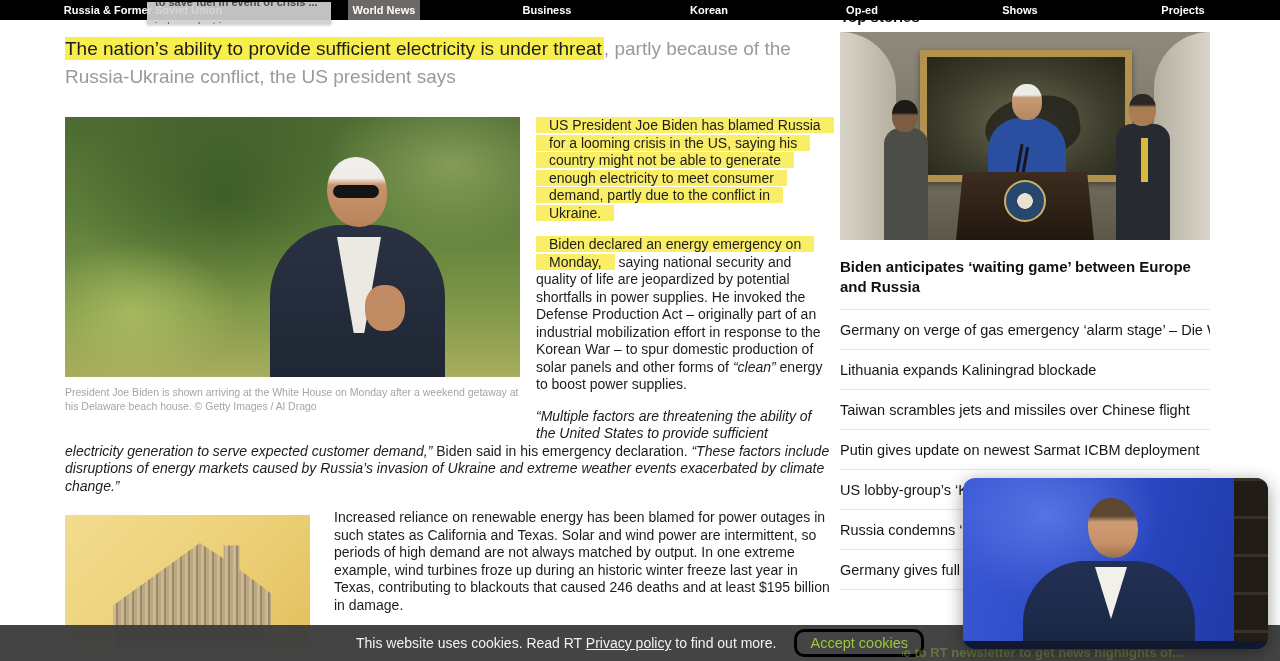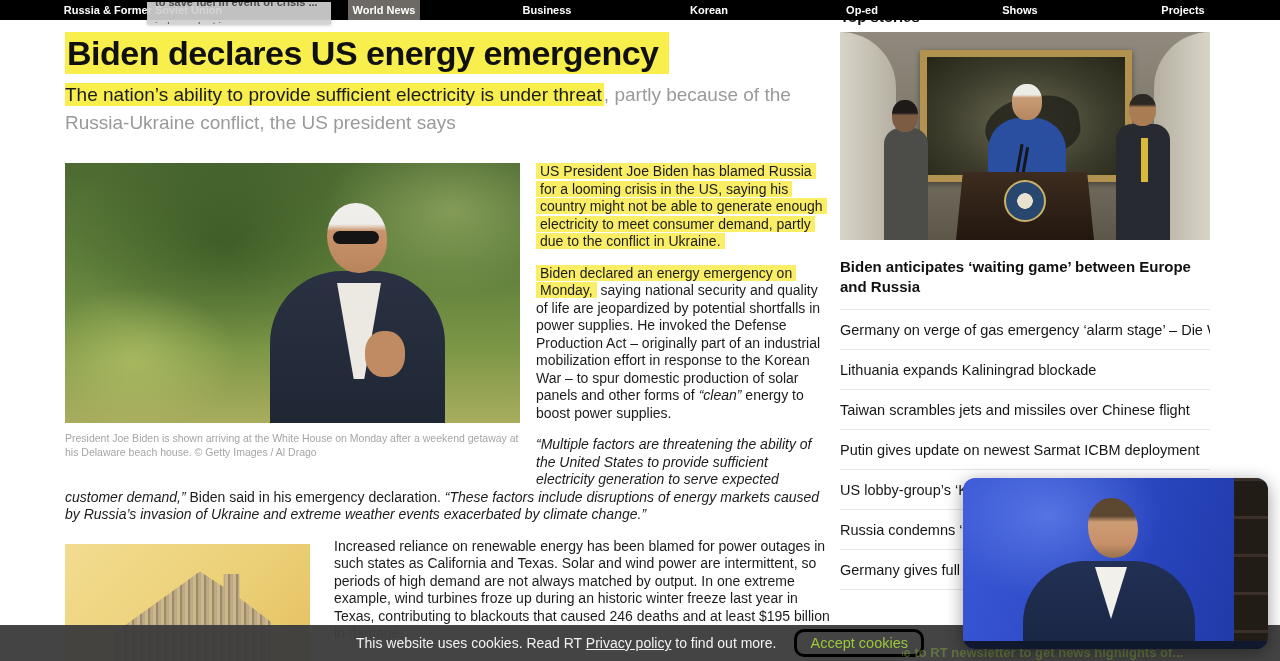--- a/index.html
+++ b/index.html
@@ -17,21 +17,21 @@
   .link-preview .lp2 { display:block; margin-top:12px; font-size:11px; color:#555; }
 
   
   .article { position:absolute; left:65px; top:30px; width:765px; }
   h1.headline { font-size:34px; font-weight:bold; color:#101010; line-height:46px; letter-spacing:-0.5px; }
   h1.headline .hl { background:#f8ee4c; padding:2px 10px 2px 2px; }
   .subhead { margin-top:5px; font-size:19px; line-height:28px; color:#9a9a9a; width:755px; }
   .subhead .hl { background:#f8ee4c; color:#1c1c1c; padding:1px 2px 1px 0; }
   .body-copy { margin-top:26px; font-size:14px; line-height:17.5px; color:#1c1c1c; }
   .body-copy p { margin-bottom:14px; }
-  .hl-body { background:#faee66; padding:0 4px; -webkit-box-decoration-break:clone; box-decoration-break:clone; }
+  .hl-body { background:#faee66; padding:0 13px; -webkit-box-decoration-break:clone; box-decoration-break:clone; }
   .quote-para { font-style:italic; }
   .quote-para .roman { font-style:normal; }
   .it { font-style:italic; }
 
   figure.lead-fig { float:left; width:455px; margin:0 16px 26px 0; }
   .photo-main { position:relative; width:455px; height:260px; overflow:hidden;
     background:
       radial-gradient(ellipse 150px 100px at 15% 75%, rgba(210,220,120,.45), transparent 70%),
       radial-gradient(ellipse 180px 120px at 85% 18%, rgba(220,230,150,.35), transparent 70%),
       radial-gradient(ellipse 200px 150px at 35% 30%, rgba(30,60,20,.45), transparent 75%),
@@ -105,21 +105,20 @@
   <span class="nav-item" style="left:1020px;">Shows</span>
   <span class="nav-item" style="left:1183px;">Projects</span>
 </div>
 
 <div class="link-preview">
   <span class="lp1">to save fuel in event of crisis ...</span>
   <span class="lp2">independent.ie</span>
 </div>
 
 <div class="article">
-  <h1 class="headline"><span class="hl">Biden declares US energy emergency</span></h1>
 
   <p class="subhead"><span class="hl">The nation’s ability to provide sufficient electricity is under threat</span><span>, partly because of the Russia-Ukraine conflict, the US president says</span></p>
 
   <div class="body-copy">
     <figure class="lead-fig">
       <div class="photo-main">
         <div class="pm-torso"></div>
         <div class="pm-shirt"></div>
         <div class="pm-hand"></div>
         <div class="pm-head"></div>

